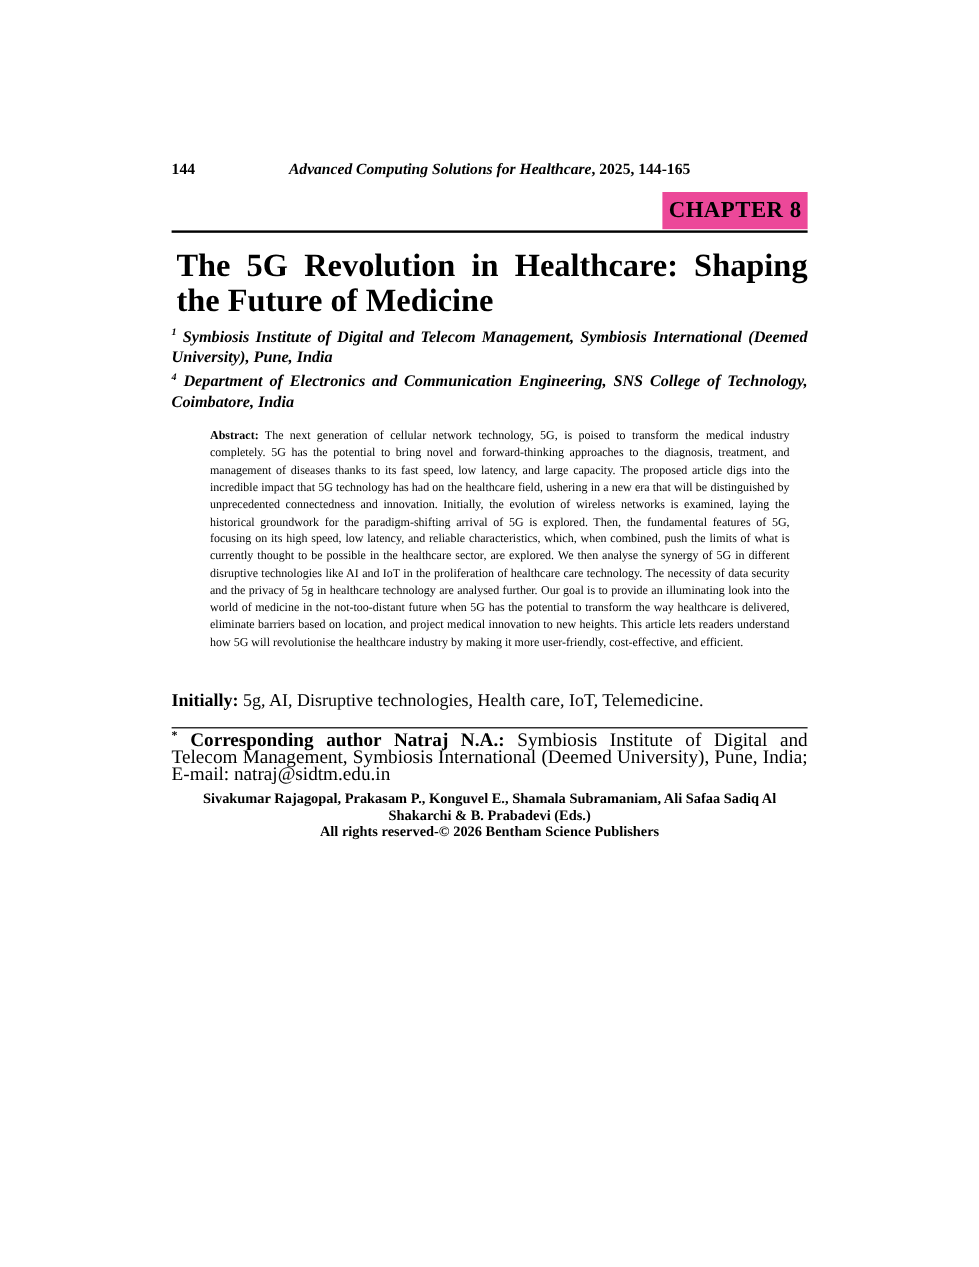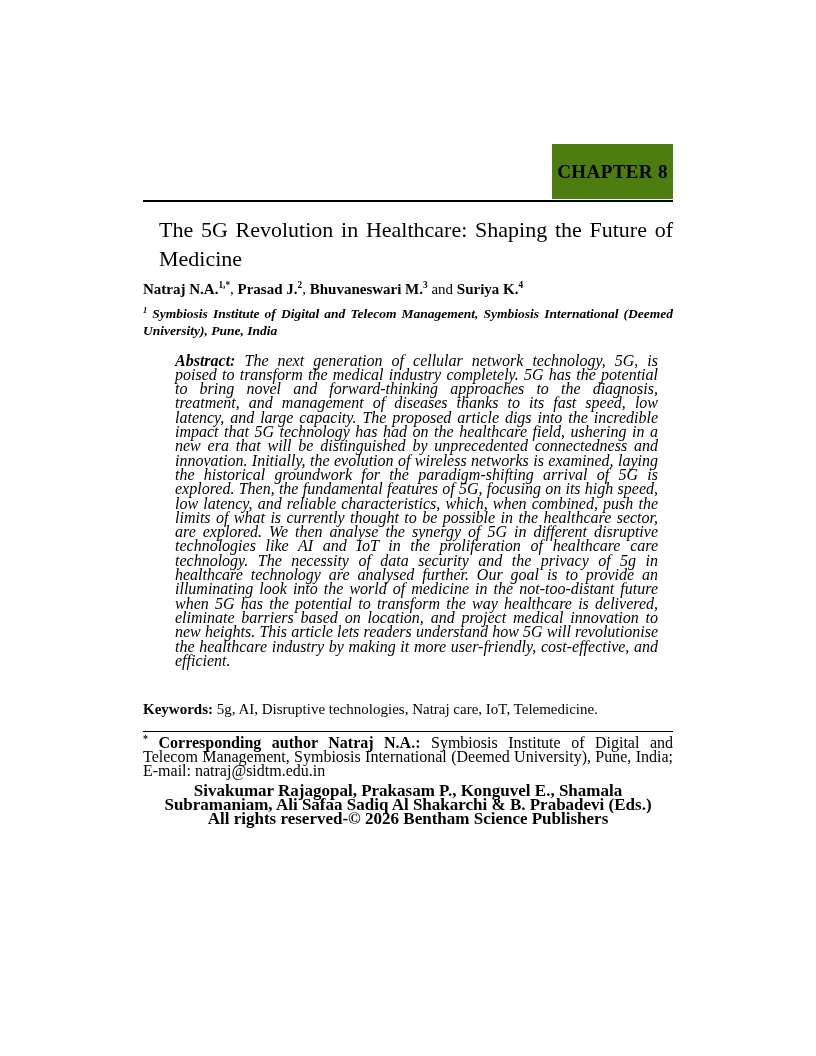--- a/index.html
+++ b/index.html
@@ -15,86 +15,89 @@
   
   .running-header { position: relative; height: 16px; font-size: 13px; font-weight: bold; }
   .pagenum { position: absolute; left: 0; top: 0; }
   .running-title { display: block; text-align: center; }
   .running-title .it { font-style: italic; }
 
   
   .chapter-row { text-align: right; margin-top: 11px; border-bottom: 2px solid #000; padding-bottom: 1px; }
   .chapter-label {
     display: inline-block;
-    background: #4d7c0f;
+    background: #ec4899;
     font-size: 19px; font-weight: bold; line-height: 23px;
-    padding: 16px 5px; letter-spacing: 0.4px;
+    padding: 4px 5px; letter-spacing: 0.4px;
   }
 
   
   .title {
-    font-size: 22px; line-height: 29px; font-weight: normal;
-    text-align: justify; margin: 13px 0 0 16px;
+    font-size: 27px; line-height: 29px; font-weight: bold;
+    text-align: justify; margin: 13px 0 0 4px;
   }
 
   
   .authors { font-size: 15px; margin: 8px 0 0 0; }
   sup { font-size: 0.62em; vertical-align: super; line-height: 0; }
 
   
   .affiliations { margin-top: 7px; font-weight: bold; }
   .affiliations p {
     font-size: 13.5px; font-style: italic; line-height: 17.3px;
     text-align: justify; margin: 0 0 2px 0;
   }
 
   
   .abstract {
     margin: 14px 15px 0 32px;
-    font-size: 16px; line-height: 14.3px;
+    font-size: 10px; line-height: 14.3px;
     text-align: justify;
-    font-style: italic;
   }
 
   
   .keywords { font-size: 15px; margin: 33px 0 0 0; }
 
   
   .footnote { margin-top: 13px; font-size: 16px; line-height: 13.8px; }
   .footnote-rule { border-top: 1.5px solid #000; margin: 0 0 4px 0; }
   .footnote p { margin: 0; text-align: justify; }
 
   
-  .imprint { margin-top: 6px; font-size: 17px; font-weight: bold; text-align: center; line-height: 14px; }
+  .imprint { margin-top: 6px; font-size: 12px; font-weight: bold; text-align: center; line-height: 14px; }
   .imprint p { margin: 0; }
 </style>
 </head>
 <body>
 
 <div class="page">
 
+  <div class="running-header">
+    <span class="pagenum">144</span>
+    <span class="running-title"><span class="it">Advanced Computing Solutions for Healthcare</span><span>, 2025, 144-165</span></span>
+  </div>
 
   <div class="chapter-row">
     <span class="chapter-label">CHAPTER 8</span>
   </div>
 
   <h1 class="title">The 5G Revolution in Healthcare: Shaping the Future of Medicine</h1>
 
-  <p class="authors"><b>Natraj N.A.<sup>1,*</sup></b>, <b>Prasad J.<sup>2</sup></b>, <b>Bhuvaneswari M.<sup>3</sup></b> and <b>Suriya K.<sup>4</sup></b></p>
 
   <div class="affiliations">
       <p><sup>1</sup> Symbiosis Institute of Digital and Telecom Management, Symbiosis International (Deemed University), Pune, India</p>
+      <p><sup>4</sup> Department of Electronics and Communication Engineering, SNS College of Technology, Coimbatore, India</p>
     </div>
 
   <div class="abstract">
     <b>Abstract:</b> <span>The next generation of cellular network technology, 5G, is poised to transform the medical industry completely. 5G has the potential to bring novel and forward-thinking approaches to the diagnosis, treatment, and management of diseases thanks to its fast speed, low latency, and large capacity. The proposed article digs into the incredible impact that 5G technology has had on the healthcare field, ushering in a new era that will be distinguished by unprecedented connectedness and innovation. Initially, the evolution of wireless networks is examined, laying the historical groundwork for the paradigm-shifting arrival of 5G is explored. Then, the fundamental features of 5G, focusing on its high speed, low latency, and reliable characteristics, which, when combined, push the limits of what is currently thought to be possible in the healthcare sector, are explored. We then analyse the synergy of 5G in different disruptive technologies like AI and IoT in the proliferation of healthcare care technology. The necessity of data security and the privacy of 5g in healthcare technology are analysed further. Our goal is to provide an illuminating look into the world of medicine in the not-too-distant future when 5G has the potential to transform the way healthcare is delivered, eliminate barriers based on location, and project medical innovation to new heights. This article lets readers understand how 5G will revolutionise the healthcare industry by making it more user-friendly, cost-effective, and efficient.</span>
   </div>
 
   <p class="keywords">
-    <b>Keywords:</b> <span>5g, AI, Disruptive technologies, Natraj care, IoT, Telemedicine.</span>
+    <b>Initially:</b> <span>5g, AI, Disruptive technologies, Health care, IoT, Telemedicine.</span>
   </p>
 
   <div class="footnote">
     <div class="footnote-rule"></div>
     <p><sup><b>*</b></sup> <b>Corresponding author Natraj N.A.:</b> <span>Symbiosis Institute of Digital and Telecom Management, Symbiosis International (Deemed University), Pune, India; E-mail: natraj@sidtm.edu.in</span></p>
   </div>
 
   <div class="imprint">
     <p>Sivakumar Rajagopal, Prakasam P., Konguvel E., Shamala Subramaniam, Ali Safaa Sadiq Al Shakarchi &amp; B. Prabadevi (Eds.)</p>
     <p>All rights reserved-© 2026 Bentham Science Publishers</p>

